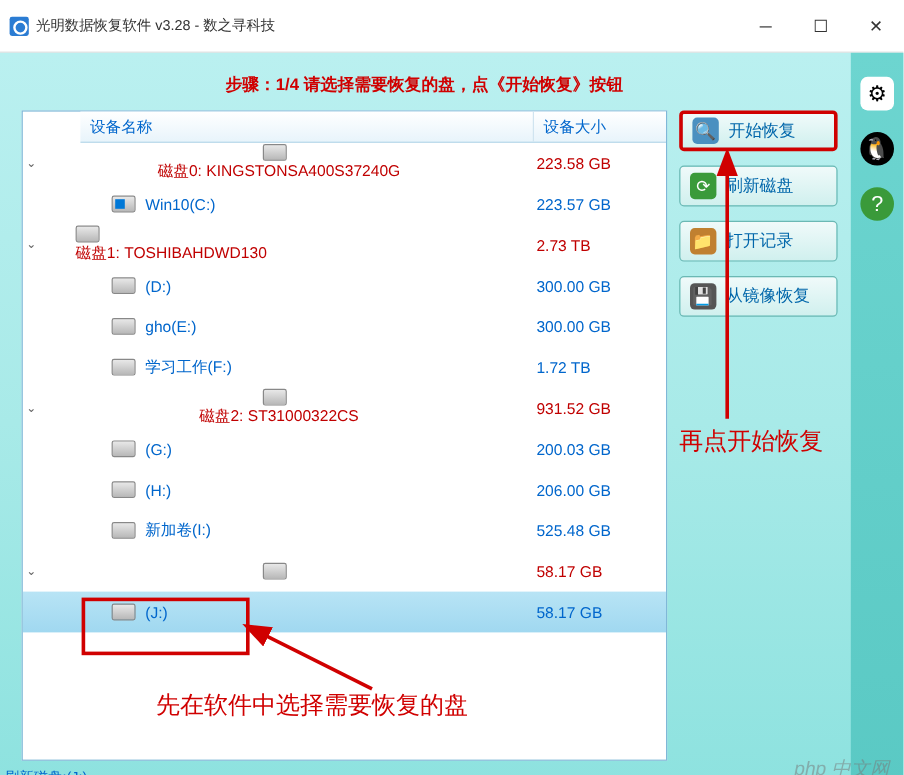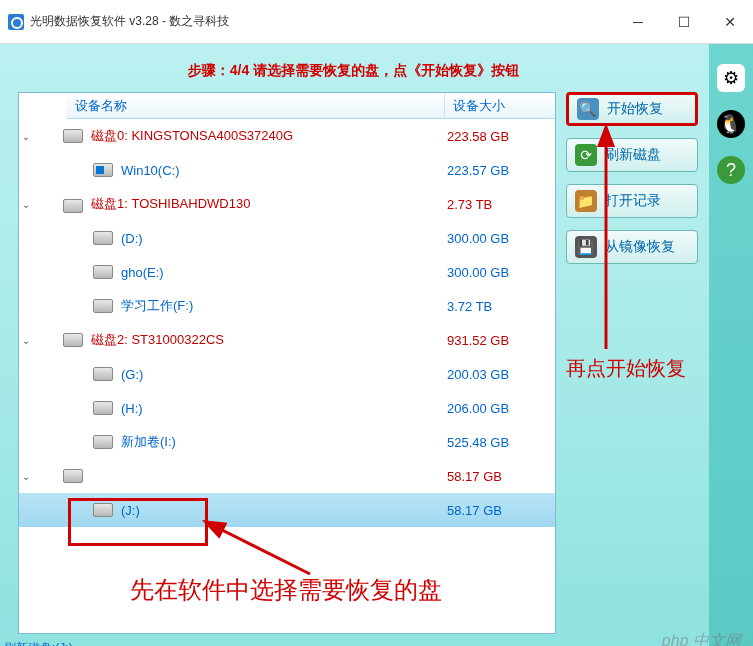--- a/index.html
+++ b/index.html
@@ -22,38 +22,38 @@
 .main-panel { position: absolute; left: 18px; top: 48px; width: 538px; height: 542px; background: #fff; border: 1px solid #7fb8d8; }
 .table-header { display: flex; height: 26px; background: linear-gradient(to bottom, #fff, #e8f4fb); border-bottom: 1px solid #b0d4e8; margin-left: 48px; }
 .th { padding: 4px 8px; font-size: 13px; color: #0066cc; }
 .th-name { flex: 1; border-right: 1px solid #d0e4f0; }
 .th-size { width: 110px; }
 
 .tree { overflow-y: auto; height: 514px; }
 .row { display: flex; align-items: center; height: 34px; font-size: 13px; padding-right: 8px; }
 .row.selected { background: linear-gradient(to bottom, #b8e4f5, #a0d8f0); }
 .expand { width: 14px; color: #666; font-size: 10px; text-align: center; cursor: pointer; }
-.indent1 { padding-left: 30px; }
+.indent1 { padding-left: 30px; flex-direction: column; }
 .indent2 { padding-left: 60px; }
 .disk-icon { width: 20px; height: 14px; background: linear-gradient(to bottom, #e8e8e8, #b8b8b8); border: 1px solid #888; border-radius: 2px; margin-right: 8px; flex-shrink: 0; position: relative; }
 .disk-icon.win::after { content: ""; position: absolute; left: 2px; top: 2px; width: 8px; height: 8px; background: #0078d7; }
 .row-name { flex: 1; color: #0066cc; }
 .row-name.physical { color: #c00000; }
 .row-size { width: 100px; color: #0066cc; }
 .row-size.physical { color: #c00000; margin-left: 45px; }
 
 .btn-panel { position: absolute; left: 566px; top: 48px; width: 138px; }
 .action-btn { width: 132px; height: 34px; margin-bottom: 12px; background: linear-gradient(to bottom, #f0fafa, #d0f0ee); border: 1px solid #6bb8b4; border-radius: 4px; display: flex; align-items: center; padding-left: 8px; font-size: 14px; color: #0066aa; cursor: pointer; }
 .action-btn.highlighted { border: 3px solid #d00000; }
 .btn-icon { width: 22px; height: 22px; margin-right: 8px; border-radius: 4px; background: #4a90c0; display: flex; align-items: center; justify-content: center; color: #fff; font-size: 14px; }
 
 .arrow-svg { position: absolute; pointer-events: none; }
 
 .annotation1 { position: absolute; left: 566px; top: 310px; color: #d00000; font-size: 20px; line-height: 1.4; }
-.annotation2 { position: absolute; left: 130px; top: 530px; color: #d00000; font-size: 24px; font-weight: normal; }
+.annotation2 { position: absolute; left: 130px; top: 530px; color: #d00000; font-size: 20px; font-weight: normal; }
 .highlight-box { position: absolute; left: 68px; top: 454px; width: 140px; height: 48px; border: 3px solid #d00000; pointer-events: none; }
 
 .statusbar { position: absolute; left: 0; bottom: 0; width: 100%; height: 20px; padding-left: 4px; font-size: 12px; color: #0066cc; background: transparent; }
 
 .watermark { position: absolute; right: 12px; bottom: 8px; font-size: 16px; color: rgba(120,120,120,0.5); font-style: italic; }
 </style>
 </head>
 <body>
 
 <div class="titlebar">
@@ -61,21 +61,21 @@
   <span class="title-text">光明数据恢复软件 v3.28 - 数之寻科技</span>
   <div class="win-controls">
     <div class="win-btn">─</div>
     <div class="win-btn">☐</div>
     <div class="win-btn close">✕</div>
   </div>
 </div>
 
 <div class="client">
 
-  <div class="step-header">步骤：4/4 请选择需要恢复的盘，点《开始恢复》按钮</div>
+  <div class="step-header">步骤：1/4 请选择需要恢复的盘，点《开始恢复》按钮</div>
 
   <div class="main-panel">
     <div class="table-header">
       <div class="th th-name">设备名称</div>
       <div class="th th-size">设备大小</div>
     </div>
     <div class="tree" id="tree">
         <div class="row">
           <span class="expand">⌄</span>
     <div class="indent1" style="display:flex;align-items:center;flex:1">
@@ -87,21 +87,21 @@
         <div class="row">
           <span class="expand"></span>
       <div class="indent2" style="display:flex;align-items:flex-start;flex:1">
         <div class="disk-icon win"></div>
         <span class="row-name">Win10(C:)</span>
       </div>
       <span class="row-size">223.57 GB</span>
         </div>
         <div class="row">
           <span class="expand">⌄</span>
-    <div class="indent1" style="display:flex;align-items:flex-end;flex:1">
+    <div class="indent1" style="display:flex;align-items:flex-start;flex:1">
       <div class="disk-icon"></div>
       <span class="row-name physical">磁盘1: TOSHIBAHDWD130</span>
     </div>
     <span class="row-size physical">2.73 TB</span>
         </div>
         <div class="row">
           <span class="expand"></span>
       <div class="indent2" style="display:flex;align-items:center;flex:1">
         <div class="disk-icon "></div>
         <span class="row-name">(D:)</span>
@@ -115,21 +115,21 @@
         <span class="row-name">gho(E:)</span>
       </div>
       <span class="row-size">300.00 GB</span>
         </div>
         <div class="row">
           <span class="expand"></span>
       <div class="indent2" style="display:flex;align-items:center;flex:1">
         <div class="disk-icon "></div>
         <span class="row-name">学习工作(F:)</span>
       </div>
-      <span class="row-size">3.72 TB</span>
+      <span class="row-size">1.72 TB</span>
         </div>
         <div class="row">
           <span class="expand">⌄</span>
     <div class="indent1" style="display:flex;align-items:center;flex:1">
       <div class="disk-icon"></div>
       <span class="row-name physical">磁盘2: ST31000322CS</span>
     </div>
     <span class="row-size physical">931.52 GB</span>
         </div>
         <div class="row">

